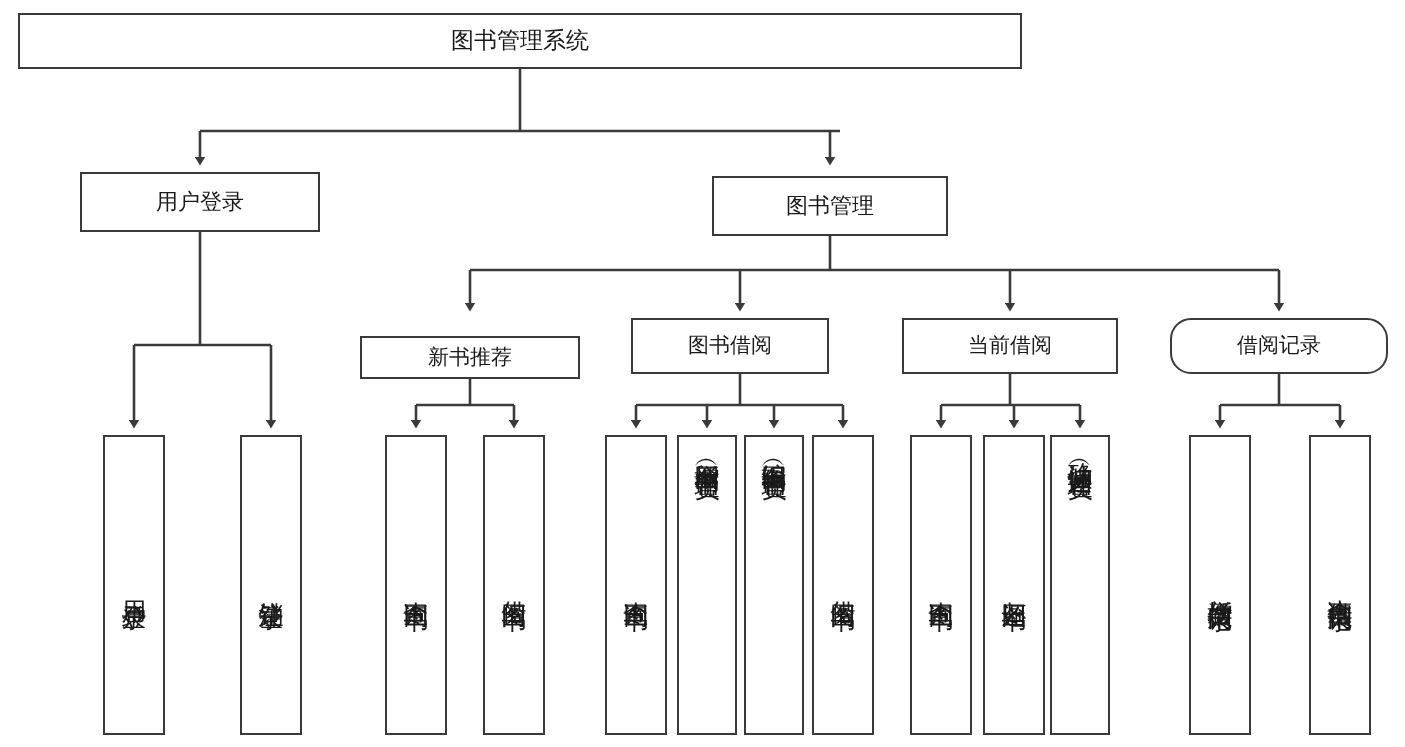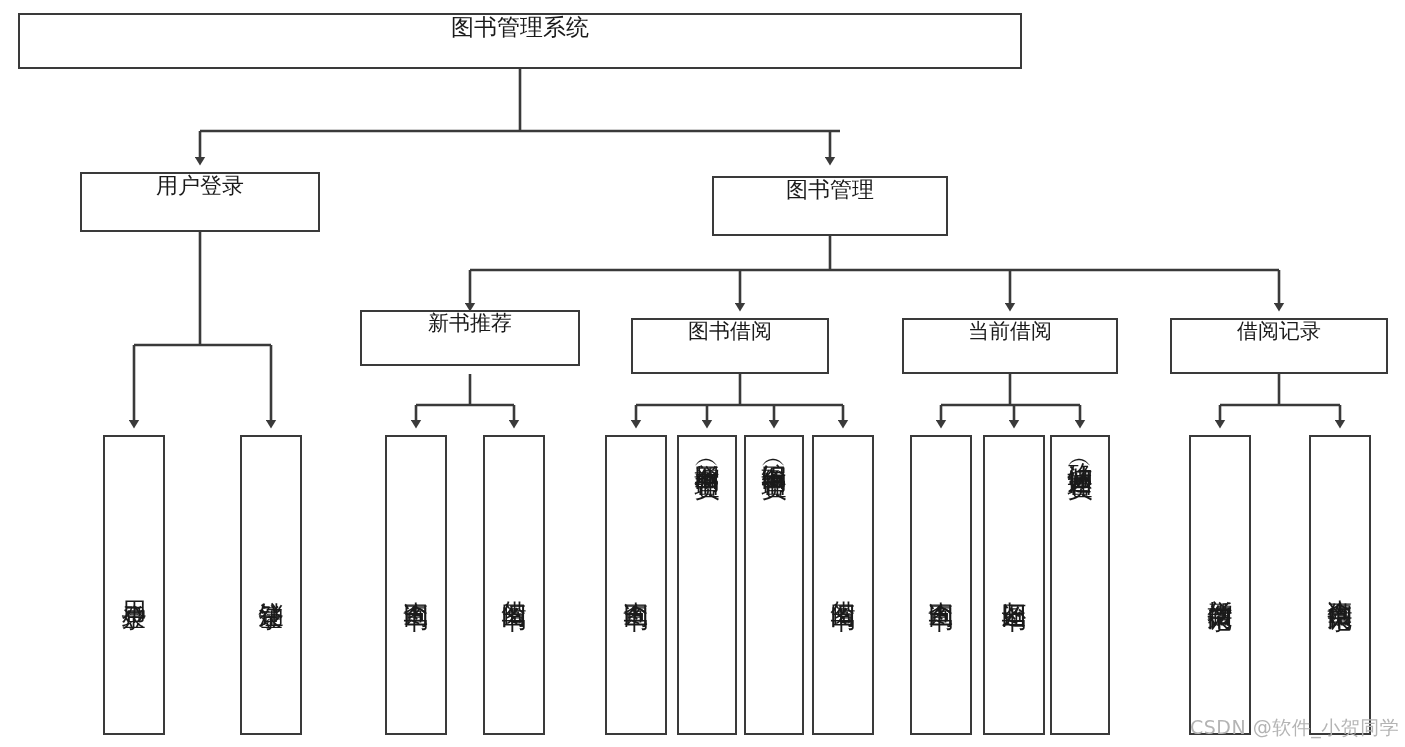--- a/index.html
+++ b/index.html
@@ -24,21 +24,21 @@
     width: 1405px;
     height: 747px;
   }
   .node {
     position: absolute;
     box-sizing: border-box;
     border: 2px solid #3a3a3a;
     background: #ffffff;
     color: #1a1a1a;
     display: flex;
-    align-items: flex-start;
+    align-items: center;
     justify-content: center;
     overflow: hidden;
   }
   .node.root {
     font-size: 23px;
   }
   .node.level2 {
     font-size: 22px;
   }
   .node.level3 {
@@ -132,30 +132,30 @@
     <span class="label-h">图书管理系统</span>
   </div>
 
   <div class="node level2" style="left:80px;top:172px;width:240px;height:60px;">
     <span class="label-h">用户登录</span>
   </div>
   <div class="node level2" style="left:712px;top:176px;width:236px;height:60px;">
     <span class="label-h">图书管理</span>
   </div>
 
-  <div class="node level3" style="left:360px;top:310px;width:220px;height:56px;">
+  <div class="node level3" style="left:360px;top:336px;width:220px;height:43px;">
     <span class="label-h">新书推荐</span>
   </div>
   <div class="node level3" style="left:631px;top:318px;width:198px;height:56px;">
     <span class="label-h">图书借阅</span>
   </div>
   <div class="node level3" style="left:902px;top:318px;width:216px;height:56px;">
     <span class="label-h">当前借阅</span>
   </div>
-  <div class="node level3" style="left:1170px;top:318px;width:218px;height:56px;">
+  <div class="node level3" style="left:1170px;top:318px;width:218px;height:56px;border-radius:21px;">
     <span class="label-h">借阅记录</span>
   </div>
 
   <div class="node leaf centered" style="left:103px;top:435px;width:62px;height:300px;">
     <span class="label-v">用户登录</span>
   </div>
   <div class="node leaf centered" style="left:240px;top:435px;width:62px;height:300px;">
     <span class="label-v">注销登录</span>
   </div>
 
@@ -189,15 +189,14 @@
     <span class="label-v">确认归还（管理员）</span>
   </div>
 
   <div class="node leaf centered" style="left:1189px;top:435px;width:62px;height:300px;">
     <span class="label-v">新增借阅记录</span>
   </div>
   <div class="node leaf centered" style="left:1309px;top:435px;width:62px;height:300px;">
     <span class="label-v">查询借阅记录</span>
   </div>
 
-  <div class="watermark" style="left:1190px;top:715px;">CSDN @软件_小贺同学</div>
 
 </div>
 
 </body></html>

